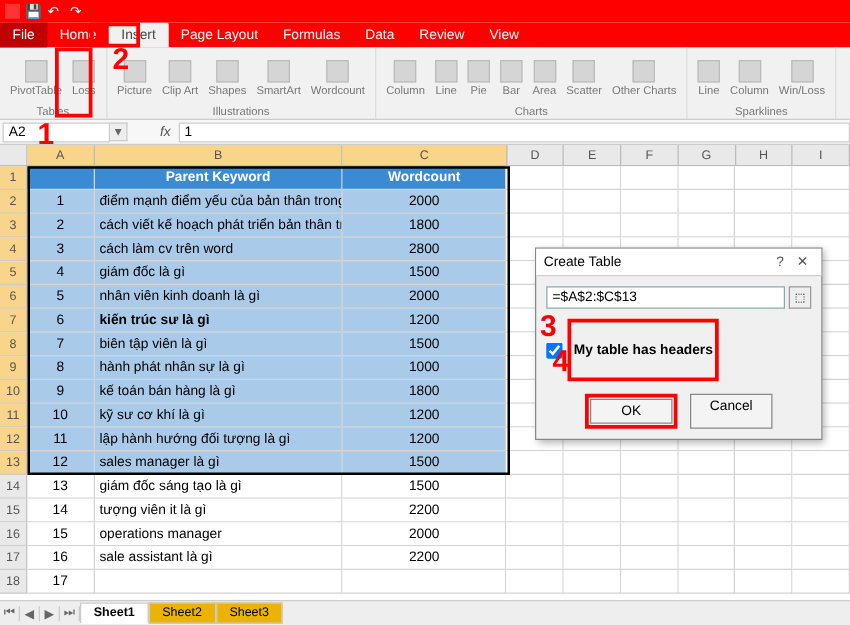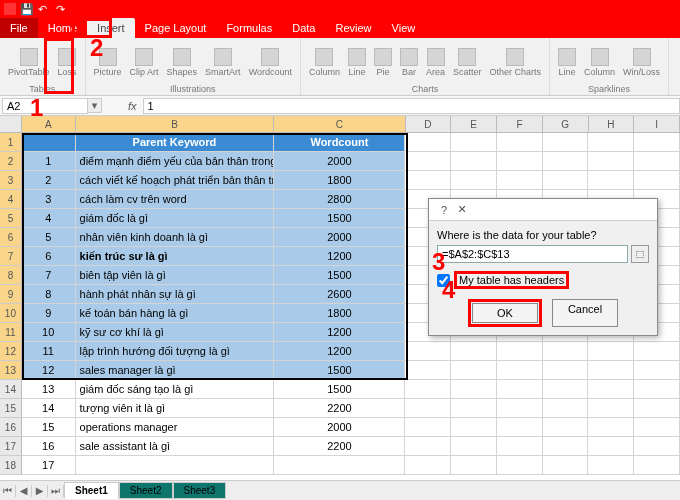--- a/index.html
+++ b/index.html
@@ -42,21 +42,21 @@
 .cell { border-right: 1px solid #d4d4d4; border-bottom: 1px solid #d4d4d4; padding: 0 4px; font-size: 11px; line-height: 19px; overflow: hidden; white-space: nowrap; background: #fff; }
 .cell.hdr { background: #3b8bd4; color: #fff; font-weight: bold; text-align: center; }
 .cell.sel { background: #a9cbe9; }
 .cell.center { text-align: center; }
 
 .selection-border { position: absolute; border: 2px solid #000; pointer-events: none; }
 
 .sheet-tabs { position: absolute; bottom: 0; left: 0; right: 0; height: 20px; background: #eee; border-top: 1px solid #ccc; display: flex; align-items: center; font-size: 10px; }
 .sheet-nav { display: flex; gap: 0; }
 .sheet-nav span { width: 16px; text-align: center; border-right: 1px solid #ccc; color: #666; cursor: pointer; }
-.sheet-tab { padding: 2px 10px; border: 1px solid #ccc; background: #0f766e; cursor: pointer; }
+.sheet-tab { padding: 2px 10px; border: 1px solid #ccc; background: #eab308; cursor: pointer; }
 .sheet-tab.active { background: #fff; font-weight: bold; border-bottom: 1px solid #fff; }
 
 
 .dialog { position: absolute; left: 428px; top: 198px; width: 230px; background: #f0f0f0; border: 1px solid #888; box-shadow: 2px 2px 6px rgba(0,0,0,.3); font-size: 11px; z-index: 50; }
 .dialog-title { background: #fff; border-bottom: 1px solid #ccc; padding: 4px 6px; display: flex; align-items: center; }
 .dialog-title .t { flex: 1; }
 .dialog-title .help, .dialog-title .close { width: 18px; text-align: center; cursor: pointer; color: #555; }
 .dialog-body { padding: 8px; }
 .dialog-body .lbl { margin-bottom: 4px; }
 .range-row { display: flex; gap: 3px; margin-bottom: 8px; }
@@ -305,21 +305,21 @@
         <div class="cell" style="width: 46px;"></div>
         <div class="cell" style="width: 46px;"></div>
         <div class="cell" style="width: 46px;"></div>
         <div class="cell" style="width: 46px;"></div>
         <div class="cell" style="width: 46px;"></div>
       </div>
       <div class="row">
         <div class="rowhead sel">9</div>
         <div class="cell sel center" style="width: 54px;">8</div>
         <div class="cell sel" style="width: 200px;">hành phát nhân sự là gì</div>
-        <div class="cell sel center" style="width: 132px;">2600</div>
+        <div class="cell sel center" style="width: 132px;">1000</div>
         <div class="cell" style="width: 46px;"></div>
         <div class="cell" style="width: 46px;"></div>
         <div class="cell" style="width: 46px;"></div>
         <div class="cell" style="width: 46px;"></div>
         <div class="cell" style="width: 46px;"></div>
         <div class="cell" style="width: 46px;"></div>
       </div>
       <div class="row">
         <div class="rowhead sel">10</div>
         <div class="cell sel center" style="width: 54px;">9</div>
@@ -340,21 +340,21 @@
         <div class="cell" style="width: 46px;"></div>
         <div class="cell" style="width: 46px;"></div>
         <div class="cell" style="width: 46px;"></div>
         <div class="cell" style="width: 46px;"></div>
         <div class="cell" style="width: 46px;"></div>
         <div class="cell" style="width: 46px;"></div>
       </div>
       <div class="row">
         <div class="rowhead sel">12</div>
         <div class="cell sel center" style="width: 54px;">11</div>
-        <div class="cell sel" style="width: 200px;">lập trình hướng đối tượng là gì</div>
+        <div class="cell sel" style="width: 200px;">lập hành hướng đối tượng là gì</div>
         <div class="cell sel center" style="width: 132px;">1200</div>
         <div class="cell" style="width: 46px;"></div>
         <div class="cell" style="width: 46px;"></div>
         <div class="cell" style="width: 46px;"></div>
         <div class="cell" style="width: 46px;"></div>
         <div class="cell" style="width: 46px;"></div>
         <div class="cell" style="width: 46px;"></div>
       </div>
       <div class="row">
         <div class="rowhead sel">13</div>
@@ -427,32 +427,32 @@
         <div class="cell" style="width: 46px;"></div>
         <div class="cell" style="width: 46px;"></div>
         <div class="cell" style="width: 46px;"></div>
       </div>
     </div>
   <div class="selection-border" id="selborder" style="left: 22px; top: 17px; width: 386px; height: 247px;"></div>
 </div>
 
 <div class="dialog">
   <div class="dialog-title">
+    <span class="t">Create Table</span>
     <span class="help">?</span>
     <span class="close">✕</span>
   </div>
   <div class="dialog-body">
-    <div class="lbl">Where is the data for your table?</div>
     <div class="range-row">
       <div class="range-input">=$A$2:$C$13</div>
       <div class="range-btn">⬚</div>
     </div>
     <div class="chk-row">
       <input type="checkbox" checked="" style="">
-      <span id="chk-label-wrap" style="border: 3px solid rgb(255, 0, 0); padding: 0px 2px;"><span>My table has headers</span></span>
+      <span id="chk-label-wrap" style="border: 3px solid rgb(255, 0, 0); padding: 16px 2px; font-weight: bold;"><span>My table has headers</span></span>
     </div>
     <div class="dlg-buttons">
       <div id="ok-btn-wrap" style="border: 3px solid rgb(255, 0, 0); padding: 1px;">
           <div class="dlg-btn">OK</div>
         </div>
       <div class="dlg-btn">Cancel</div>
     </div>
   </div>
 </div>
 

